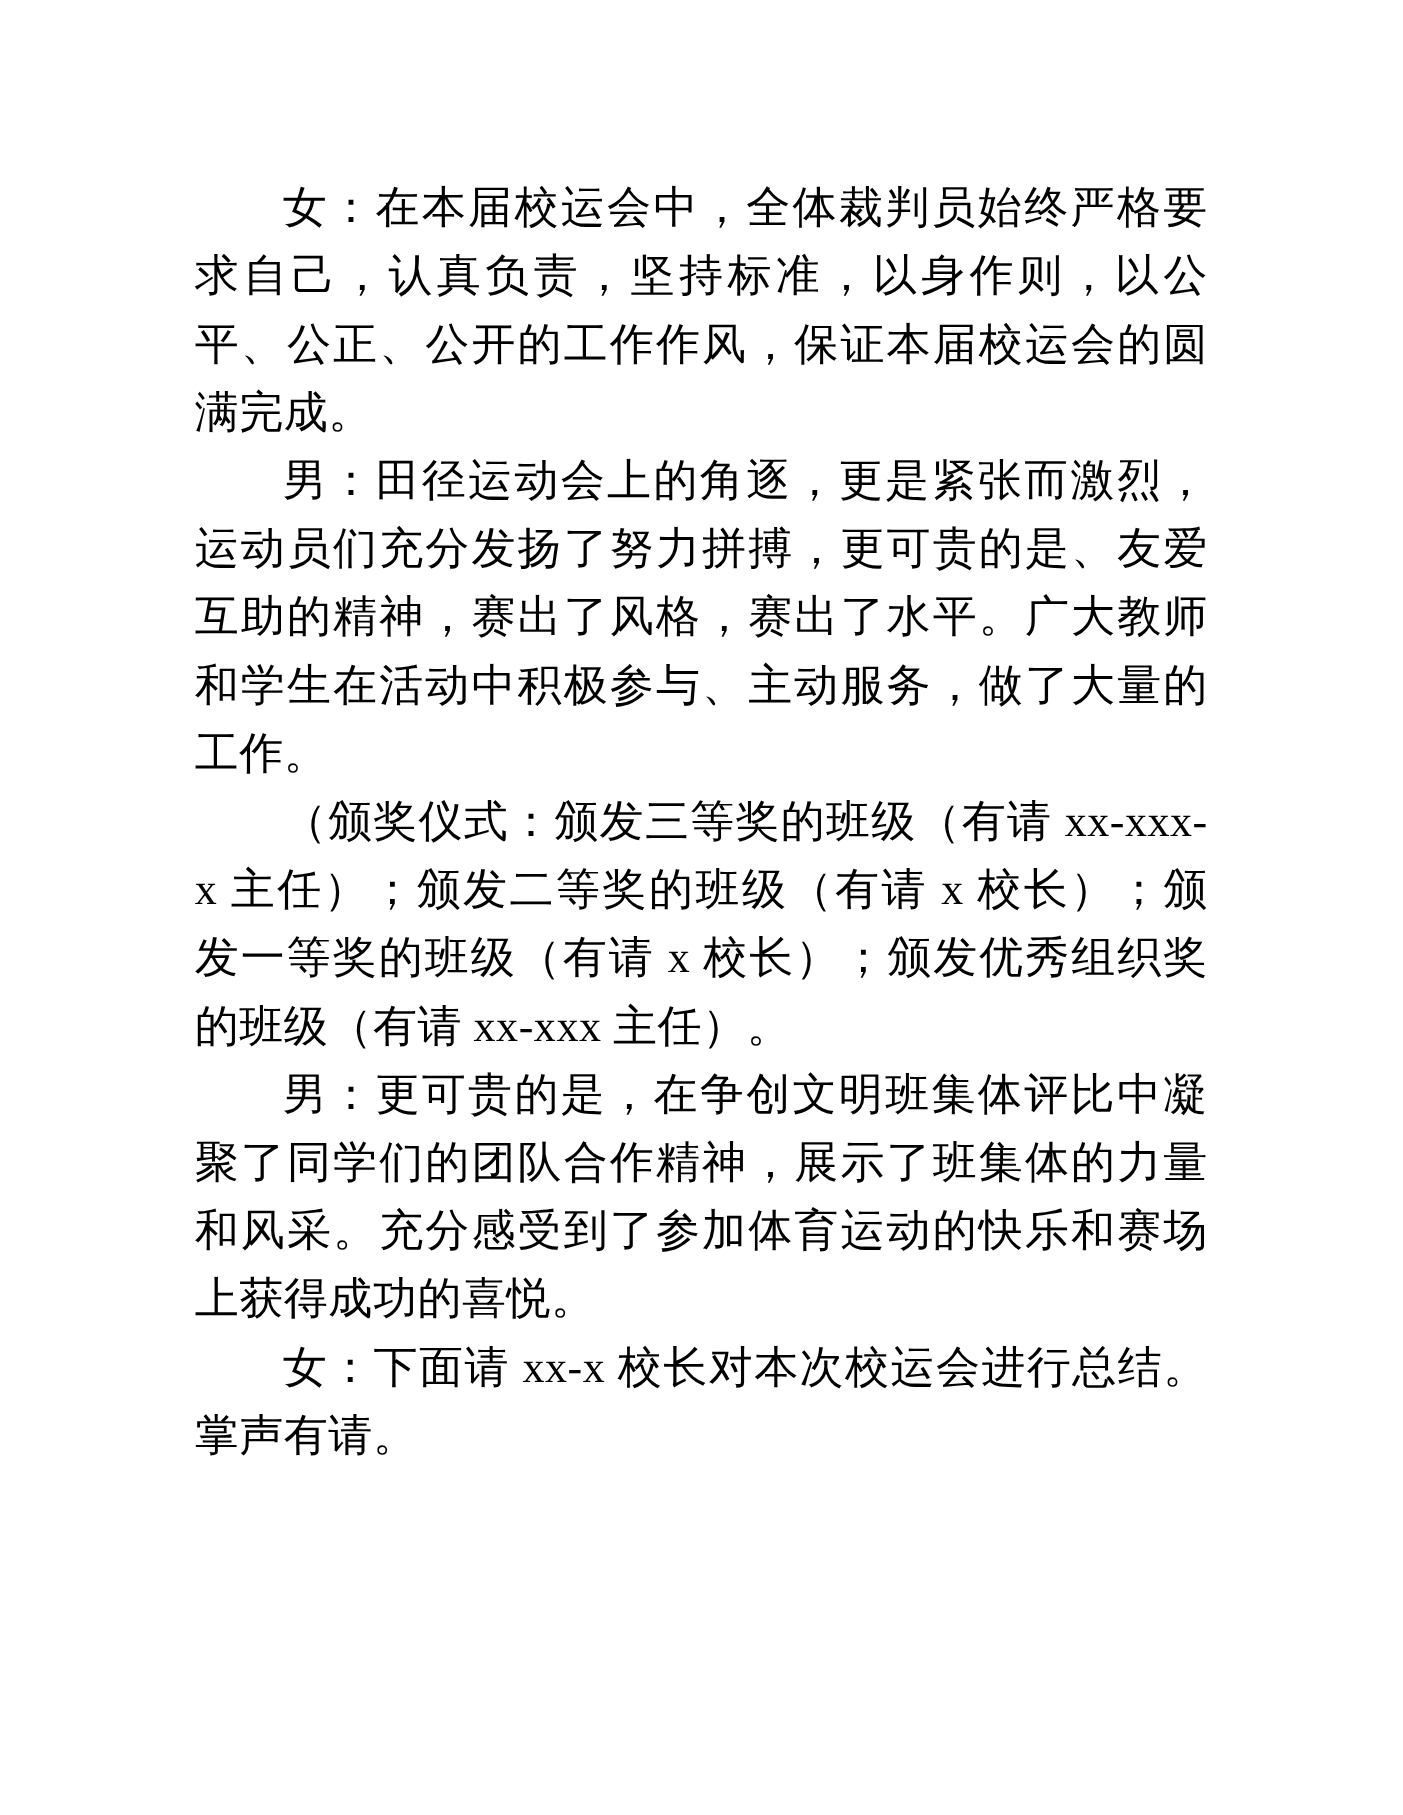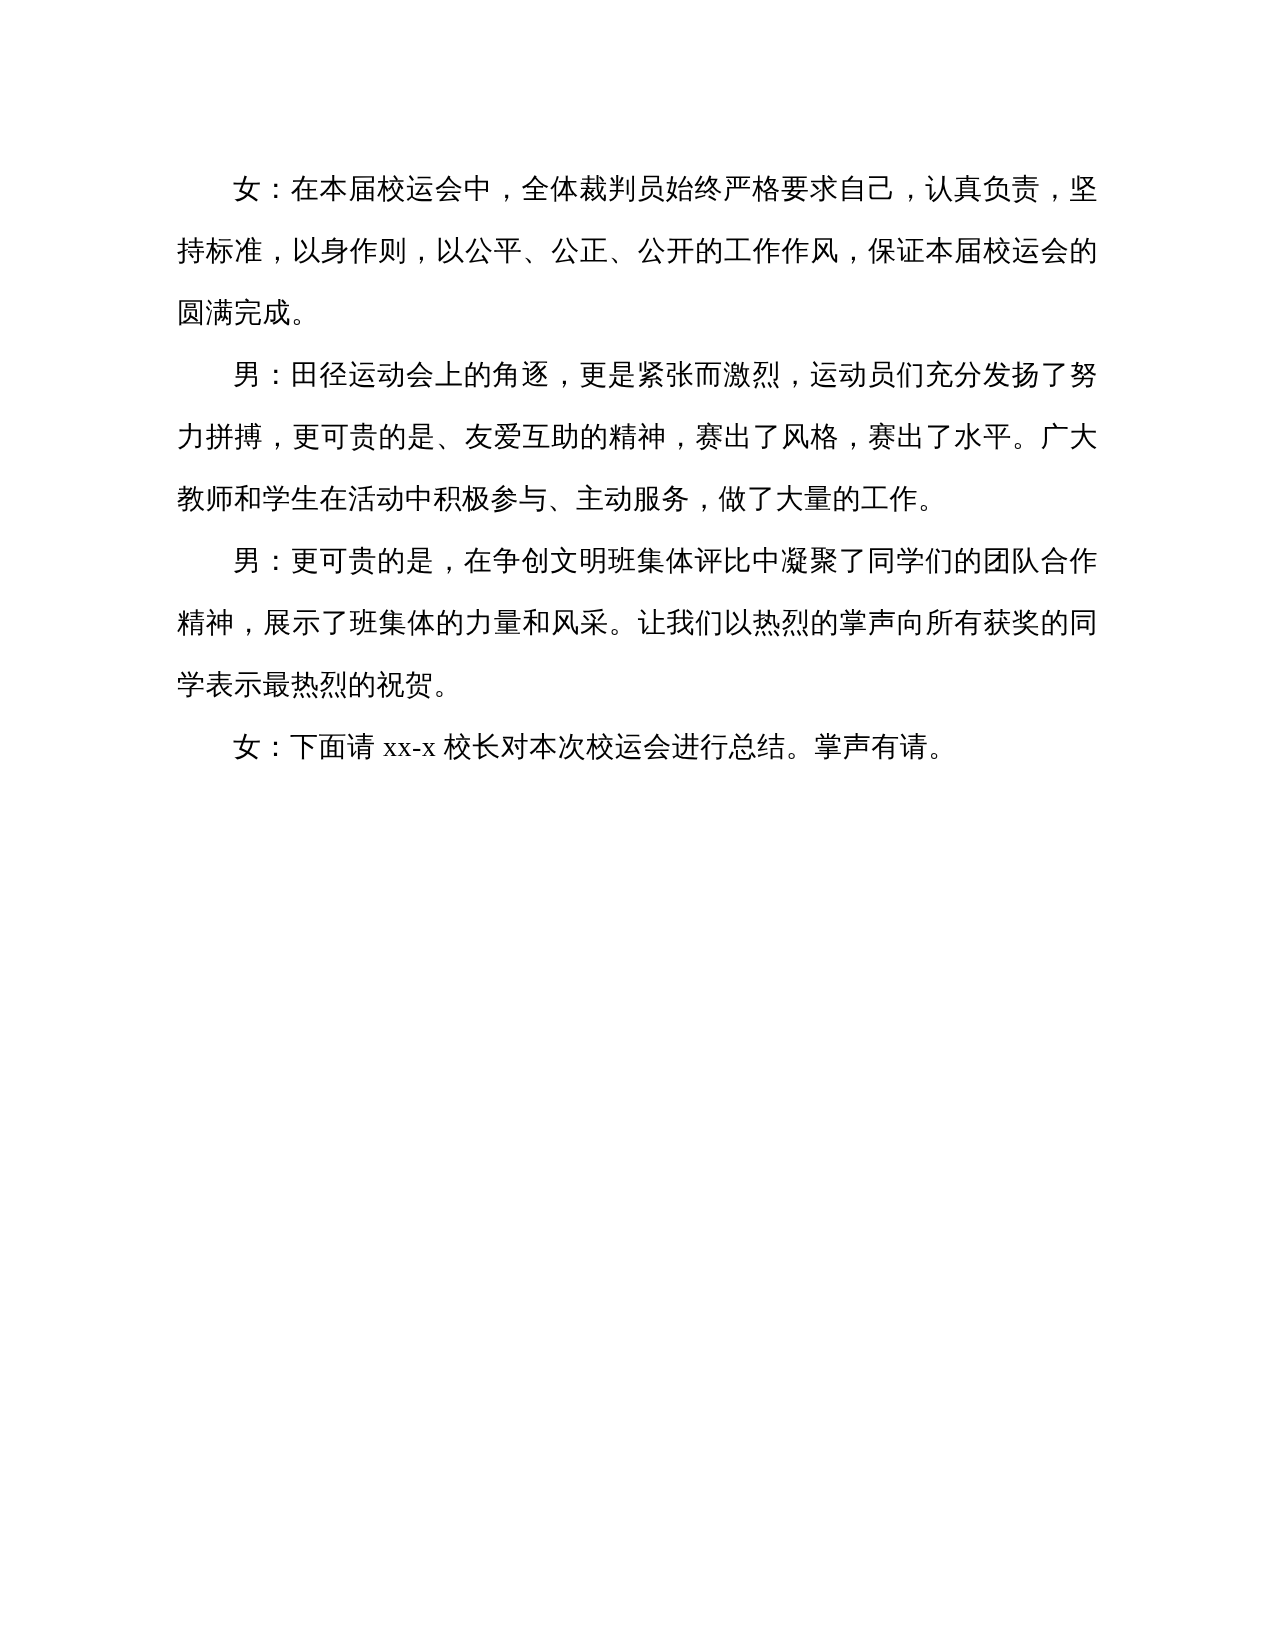--- a/index.html
+++ b/index.html
@@ -16,32 +16,33 @@
     padding: 158px 177px 0 177px;
     overflow: hidden;
   }
   .doc-body {
     width: 921px;
   }
   .para {
     margin: 0;
     padding: 0;
     font-family: "Liberation Serif", "DejaVu Serif", serif;
-    font-size: 28px;
+    font-size: 40px;
     line-height: 62px;
     color: #000000;
     text-indent: 2em;
     text-align: justify;
     letter-spacing: 0.5px;
     font-weight: 400;
   }
 </style>
 </head>
 <body>
 
 <div class="page">
   <div class="doc-body">
     <p class="para">女：在本届校运会中，全体裁判员始终严格要求自己，认真负责，坚持标准，以身作则，以公平、公正、公开的工作作风，保证本届校运会的圆满完成。</p>
     <p class="para">男：田径运动会上的角逐，更是紧张而激烈，运动员们充分发扬了努力拼搏，更可贵的是、友爱互助的精神，赛出了风格，赛出了水平。广大教师和学生在活动中积极参与、主动服务，做了大量的工作。</p>
-    <p class="para">男：更可贵的是，在争创文明班集体评比中凝聚了同学们的团队合作精神，展示了班集体的力量和风采。让我们以热烈的掌声向所有获奖的同学表示最热烈的祝贺。</p>
+    <p class="para">（颁奖仪式：颁发三等奖的班级（有请 xx-xxx-x 主任）；颁发二等奖的班级（有请 x 校长）；颁发一等奖的班级（有请 x 校长）；颁发优秀组织奖的班级（有请 xx-xxx 主任）。</p>
+    <p class="para">男：更可贵的是，在争创文明班集体评比中凝聚了同学们的团队合作精神，展示了班集体的力量和风采。充分感受到了参加体育运动的快乐和赛场上获得成功的喜悦。</p>
     <p class="para">女：下面请 xx-x 校长对本次校运会进行总结。掌声有请。</p>
   </div>
 </div>
 
 </body></html>

